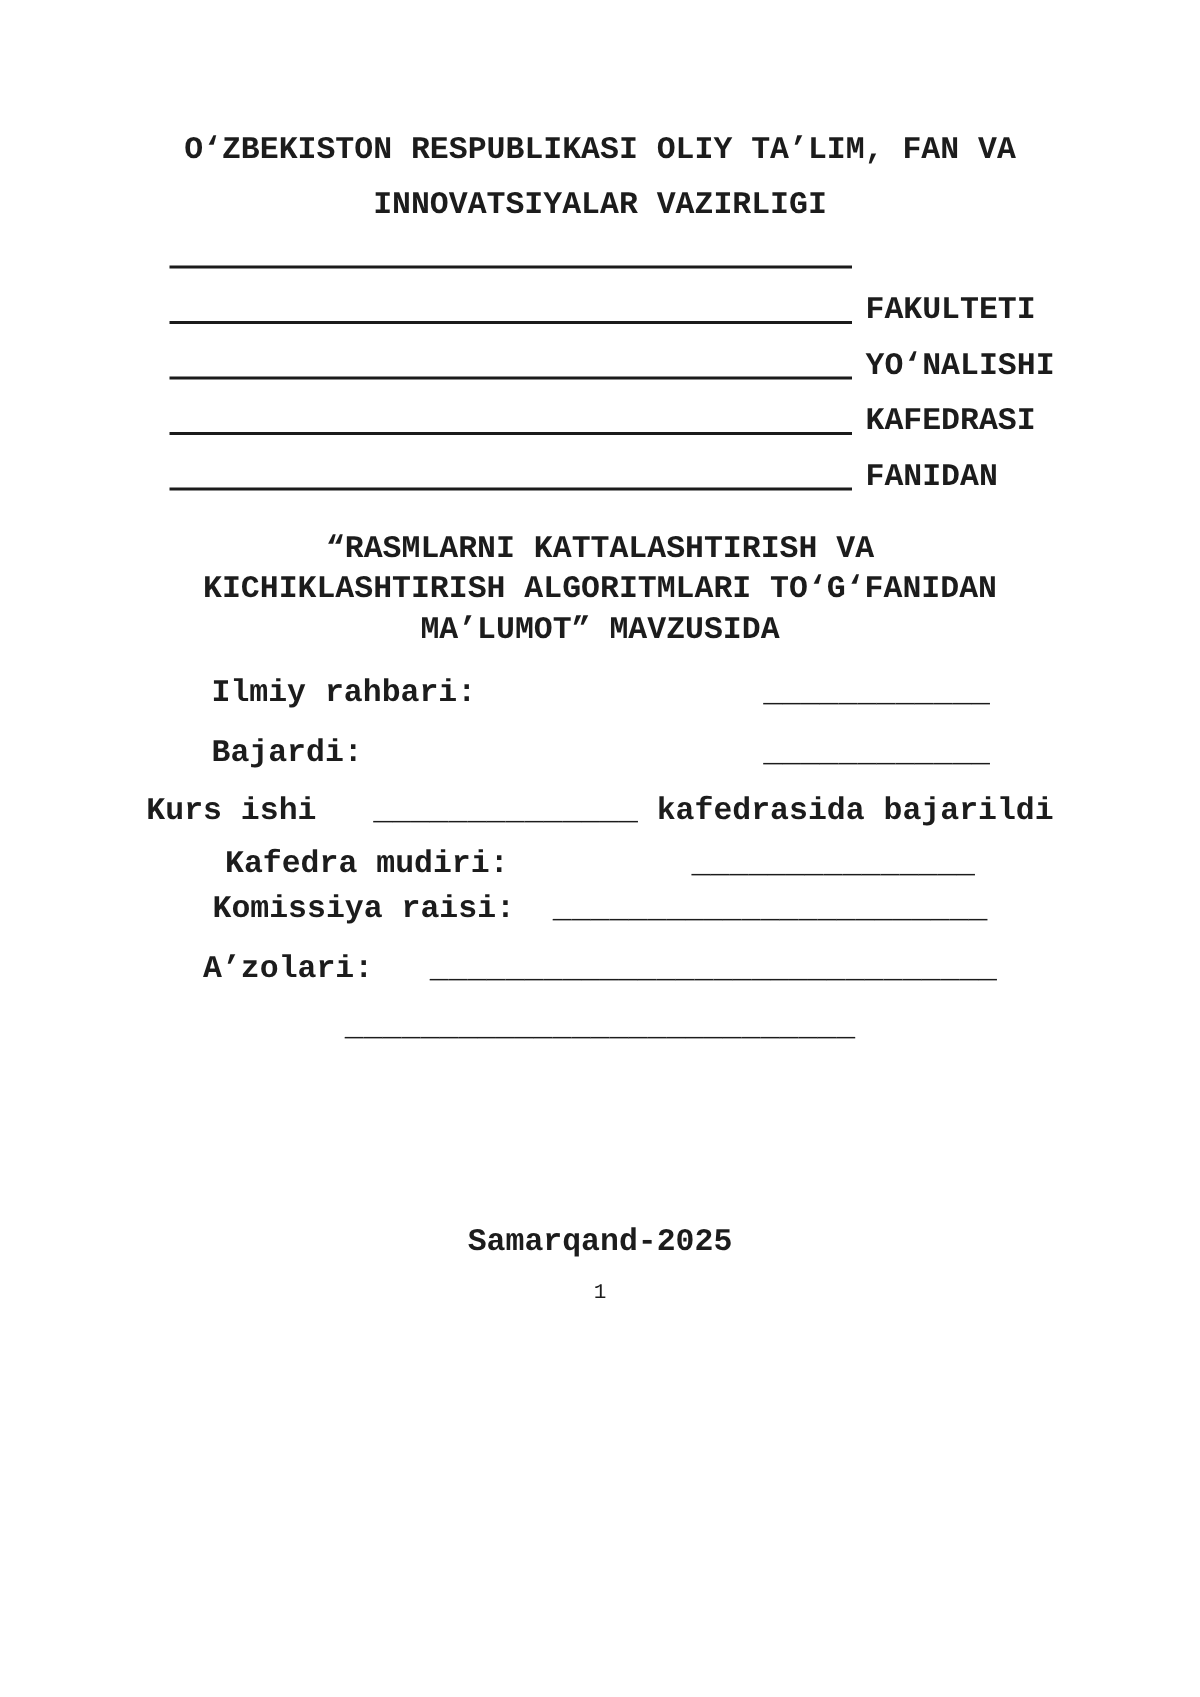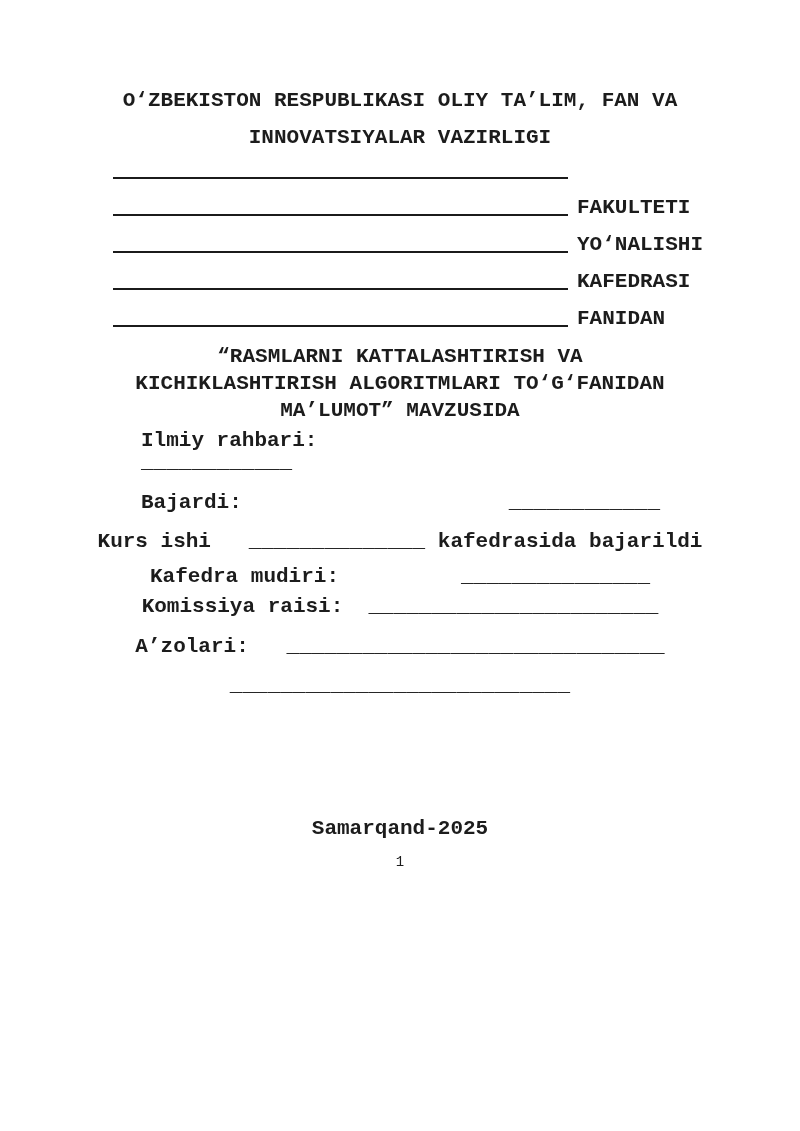--- a/index.html
+++ b/index.html
@@ -36,21 +36,21 @@
     border-bottom: 2px solid #1b1b1b;
     margin-bottom: 5px;
   }
   .org-row .row-label {
     margin-left: 9px;
     line-height: 26px;
     white-space: nowrap;
   }
   
   .topic {
-    margin-top: 11px;
+    margin-top: 21px;
     text-align: center;
     font-size: 21px;
     line-height: 27px;
     padding: 0 95px;
   }
   
   .kurs-title {
     margin-top: 20px;
     text-align: center;
     font-size: 101px;
@@ -62,21 +62,21 @@
   }
   
   .field-row {
     display: flex;
     justify-content: space-between;
     align-items: baseline;
     font-size: 21px;
     line-height: 22px;
     white-space: pre;
   }
-  .row-supervisor { margin-top: 6px; padding: 0 132px 0 133px; flex-direction: column; }
+  .row-supervisor { margin-top: 18px; padding: 0 132px 0 133px; }
   .row-author     { margin-top: 18px; padding: 0 132px 0 133px; }
   .row-head       { margin-top: 13px; padding: 0 142px 0 142px; }
   .center-line {
     text-align: center;
     font-size: 21px;
     line-height: 22px;
     white-space: pre;
   }
   .line-department { margin-top: 17px; }
   .defense {

